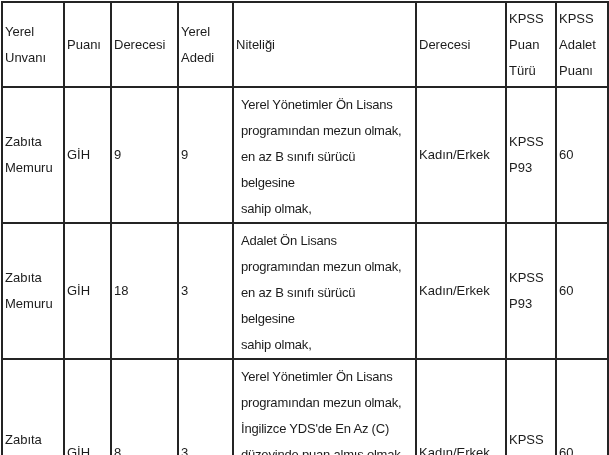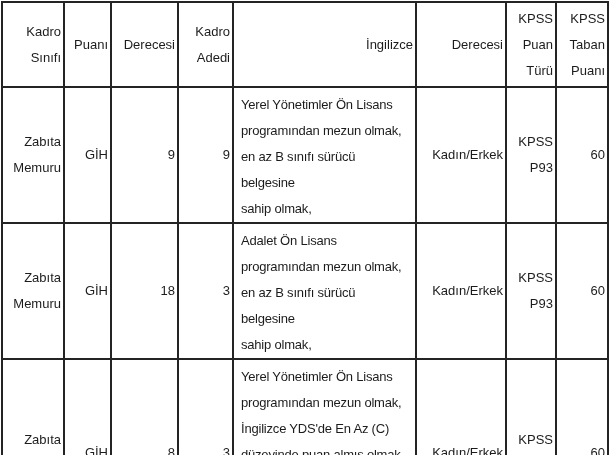--- a/index.html
+++ b/index.html
@@ -21,21 +21,21 @@
   col.c1 { width: 62px; }
   col.c2 { width: 47px; }
   col.c3 { width: 67px; }
   col.c4 { width: 55px; }
   col.c5 { width: 183px; }
   col.c6 { width: 90px; }
   col.c7 { width: 50px; }
   col.c8 { width: 52px; }
   th, td {
     border: 2px solid #242424;
-    text-align: right;
+    text-align: left;
     vertical-align: middle;
     line-height: 26px;
     font-weight: 400;
     padding: 2px;
     overflow: hidden;
     word-wrap: normal;
   }
   tr.header-row { height: 85px; }
   tr.row-1, tr.row-2 { height: 104px; }
   tr.row-3 { height: 168px; }
@@ -56,28 +56,28 @@
       <col class="c2">
       <col class="c3">
       <col class="c4">
     <col class="c5">
       <col class="c6">
       <col class="c7">
       <col class="c8">
   </colgroup>
   <thead>
     <tr class="header-row">
-      <th>Kadro Sınıfı</th>
+      <th>Yerel Unvanı</th>
       <th>Puanı</th>
       <th>Derecesi</th>
-      <th>Kadro Adedi</th>
-      <th>İngilizce</th>
+      <th>Yerel Adedi</th>
+      <th>Niteliği</th>
       <th>Derecesi</th>
       <th>KPSS Puan Türü</th>
-      <th>KPSS Taban Puanı</th>
+      <th>KPSS Adalet Puanı</th>
     </tr>
   </thead>
   <tbody>
     <tr class="row-1">
       <td>Zabıta Memuru</td>
       <td>GİH</td>
       <td>9</td>
       <td>9</td>
       <td class="niteligi">Yerel Yönetimler Ön Lisans
 programından mezun olmak,

